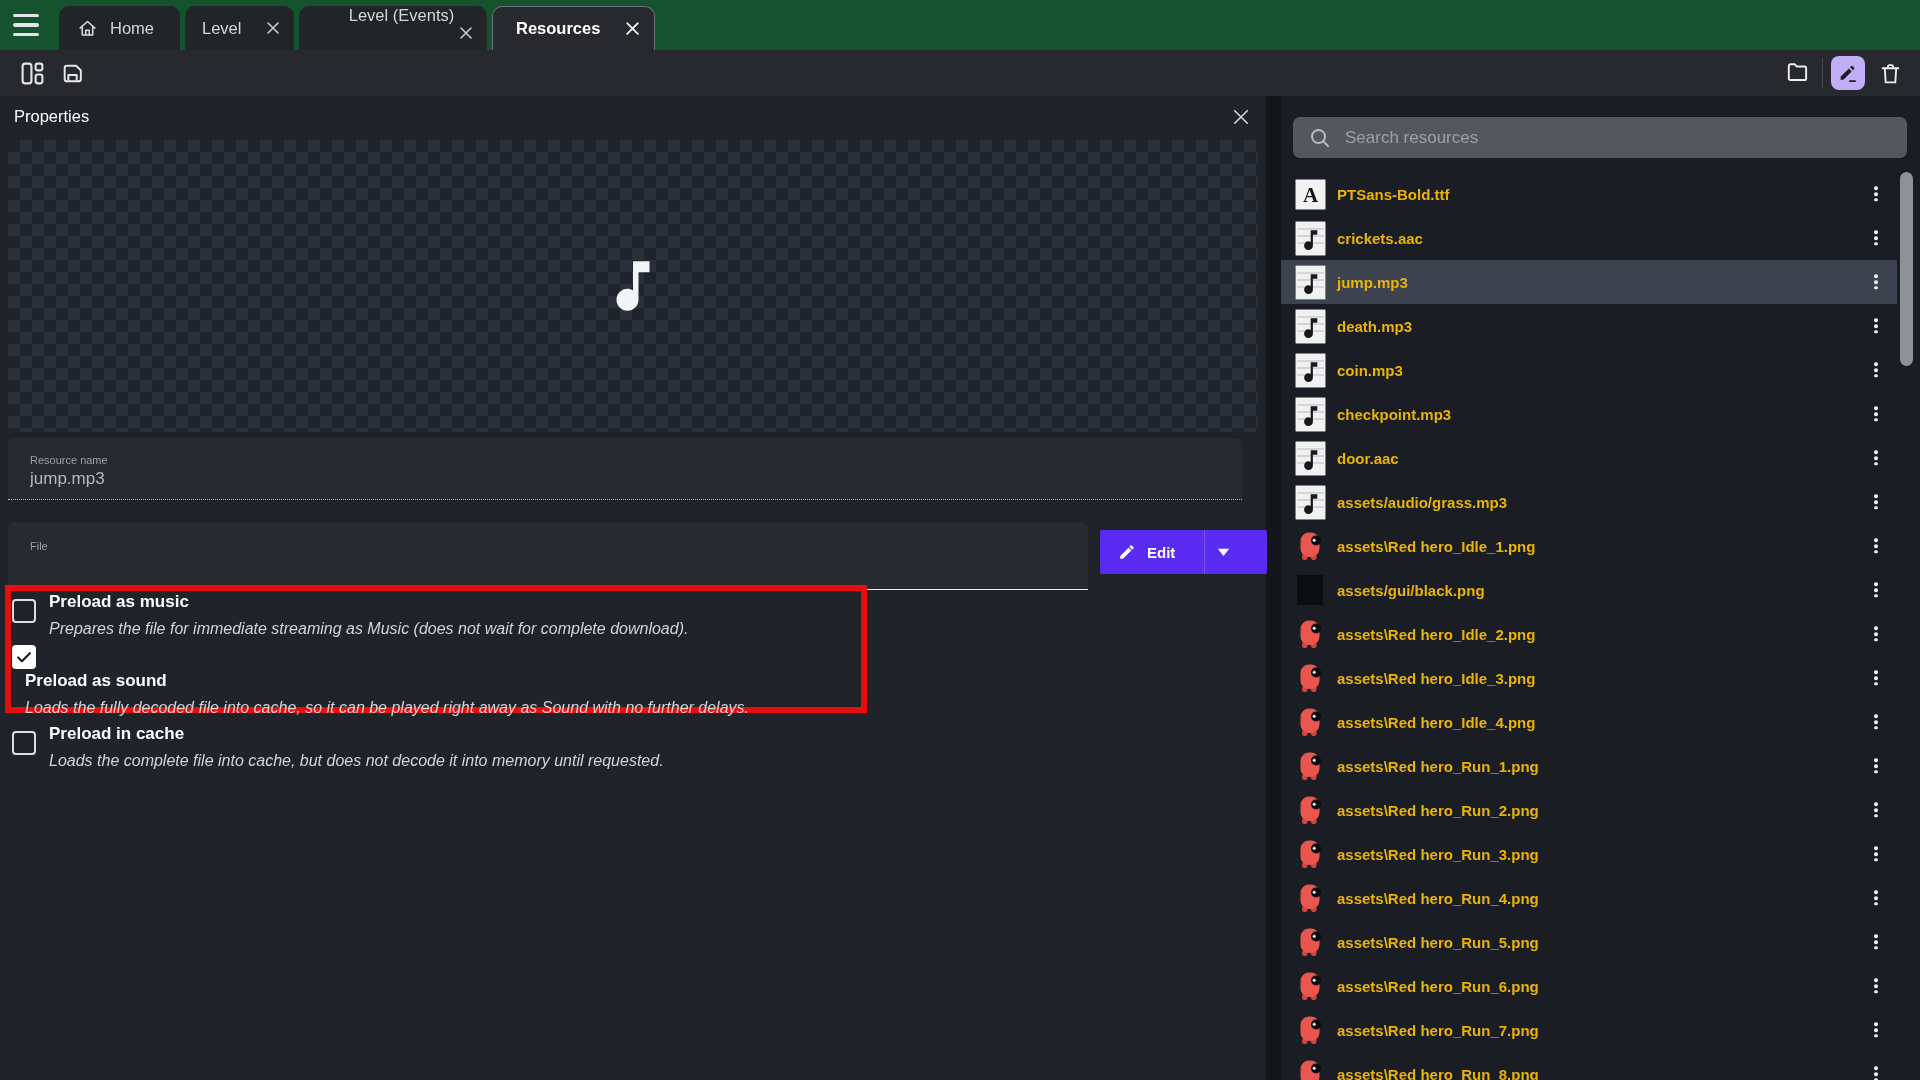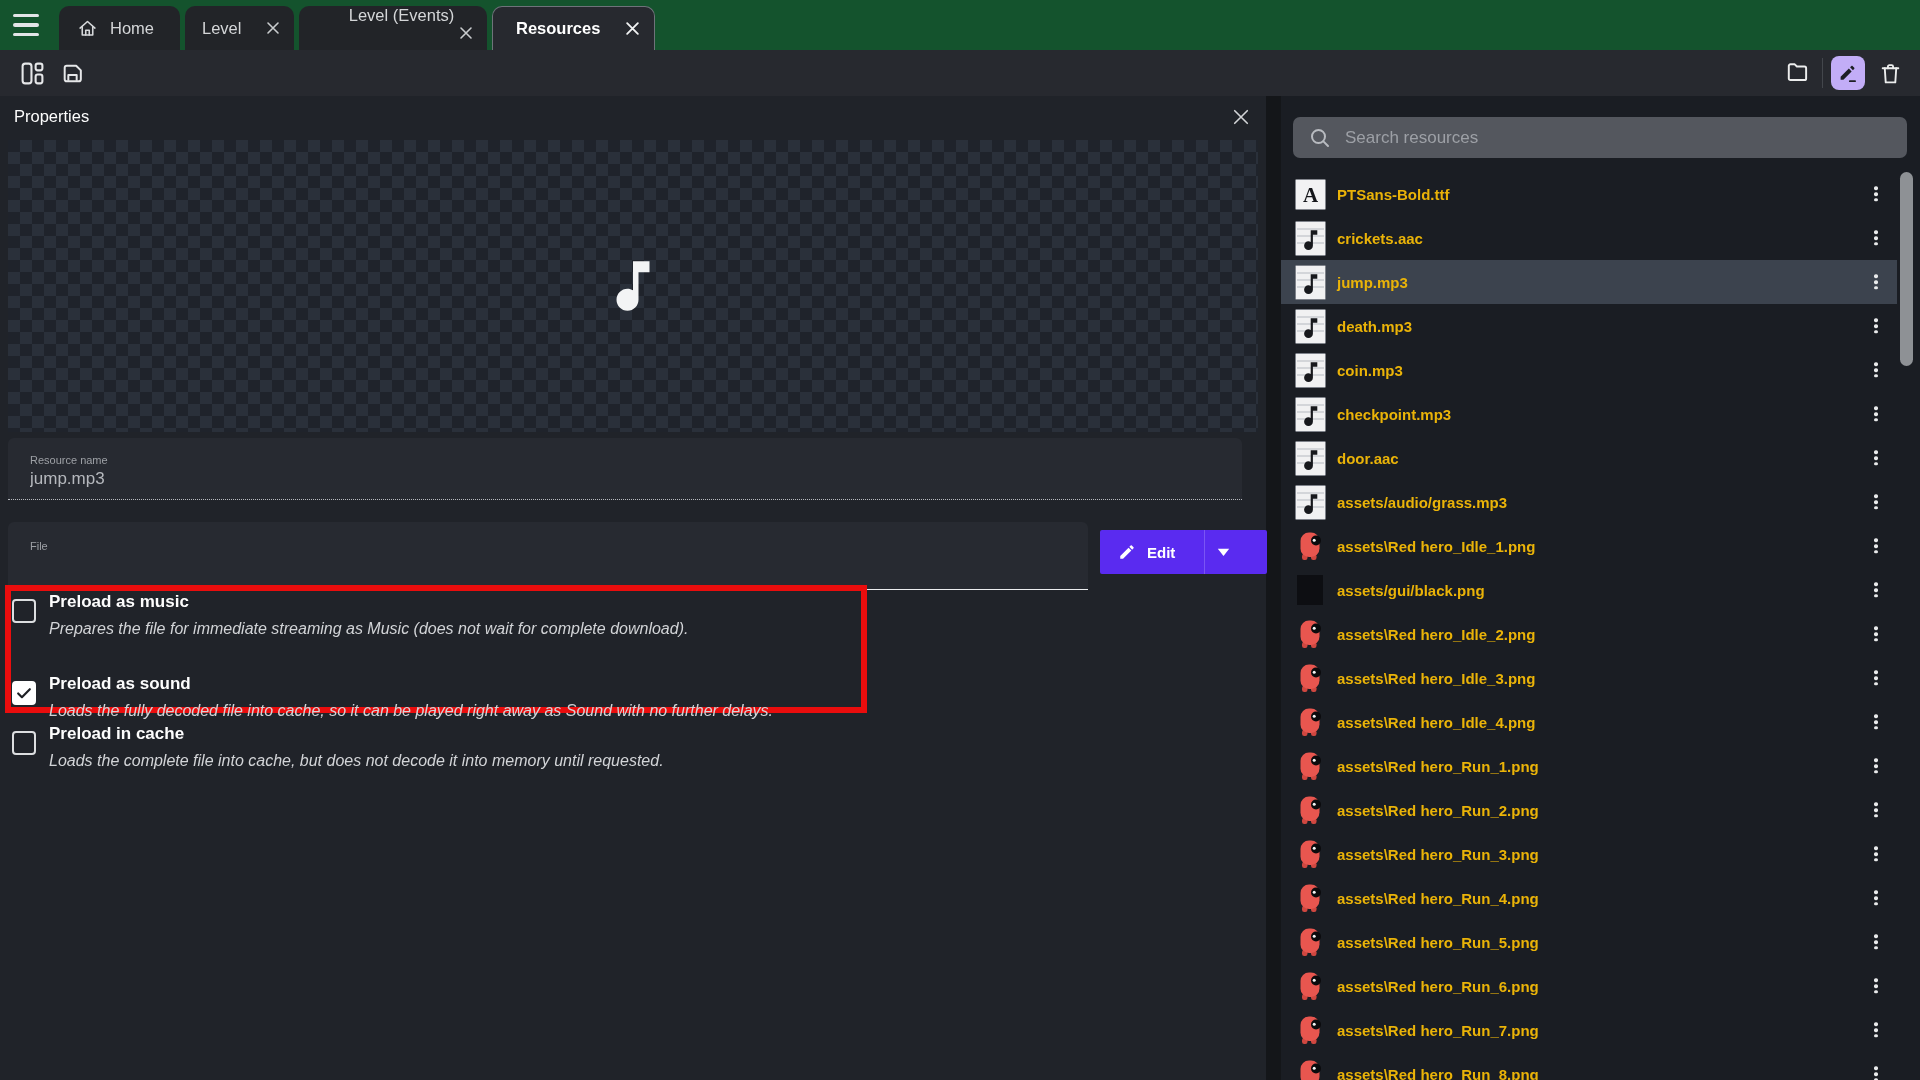--- a/index.html
+++ b/index.html
@@ -262,21 +262,21 @@
   <div class="cb-row" style="top: 494px;">
     <span class="cb-box">
       
     </span>
     <span class="cb-text">
       <div class="cb-label">Preload as music</div>
       <div class="cb-desc">Prepares the file for immediate streaming as Music (does not wait for complete download).</div>
     </span>
   </div>
 
-  <div class="cb-row checked" style="top: 576px;">
+  <div class="cb-row checked" style="top: 540px; flex-direction: column;">
     <span class="cb-box">
       <svg width="20" height="20" viewBox="0 0 24 24">
             <path d="M5 12.5l4.5 4.5L19 7.5" stroke="#1d1f24" stroke-width="2.6" fill="none" stroke-linecap="round" stroke-linejoin="round"></path>
           </svg>
     </span>
     <span class="cb-text">
       <div class="cb-label">Preload as sound</div>
       <div class="cb-desc">Loads the fully decoded file into cache, so it can be played right away as Sound with no further delays.</div>
     </span>
   </div>

